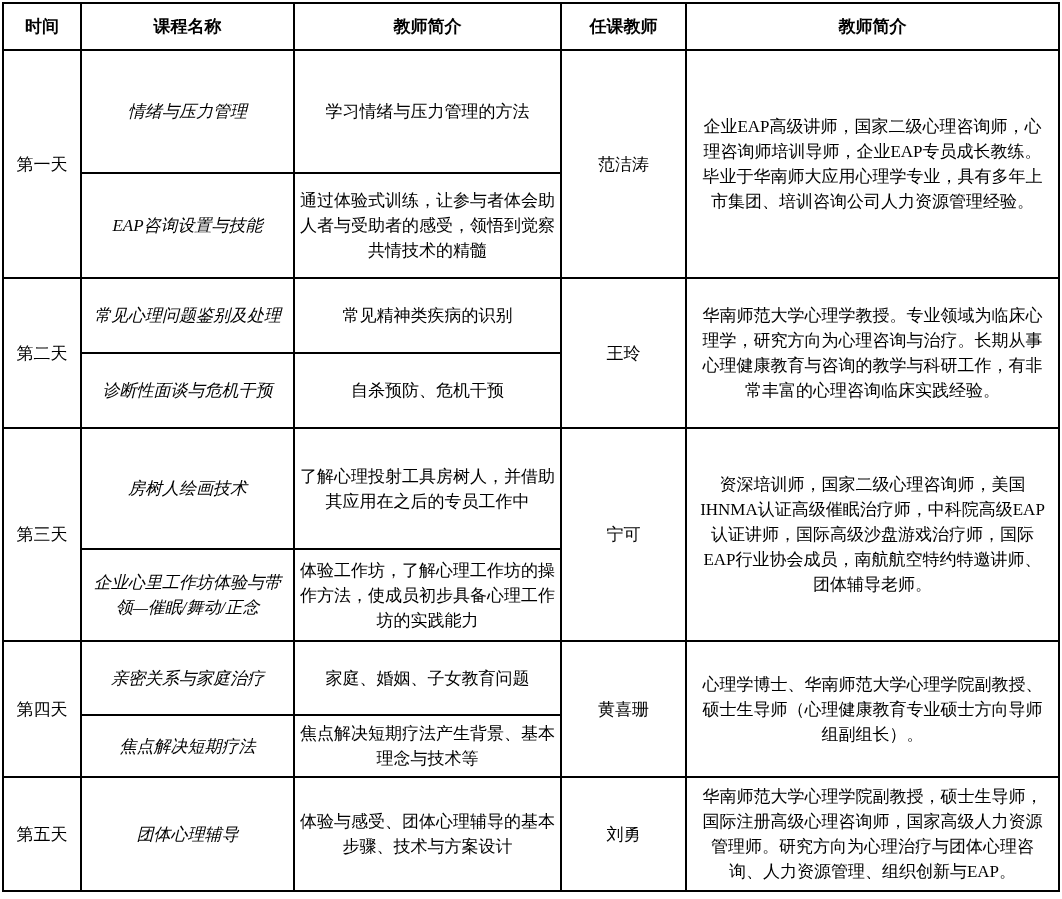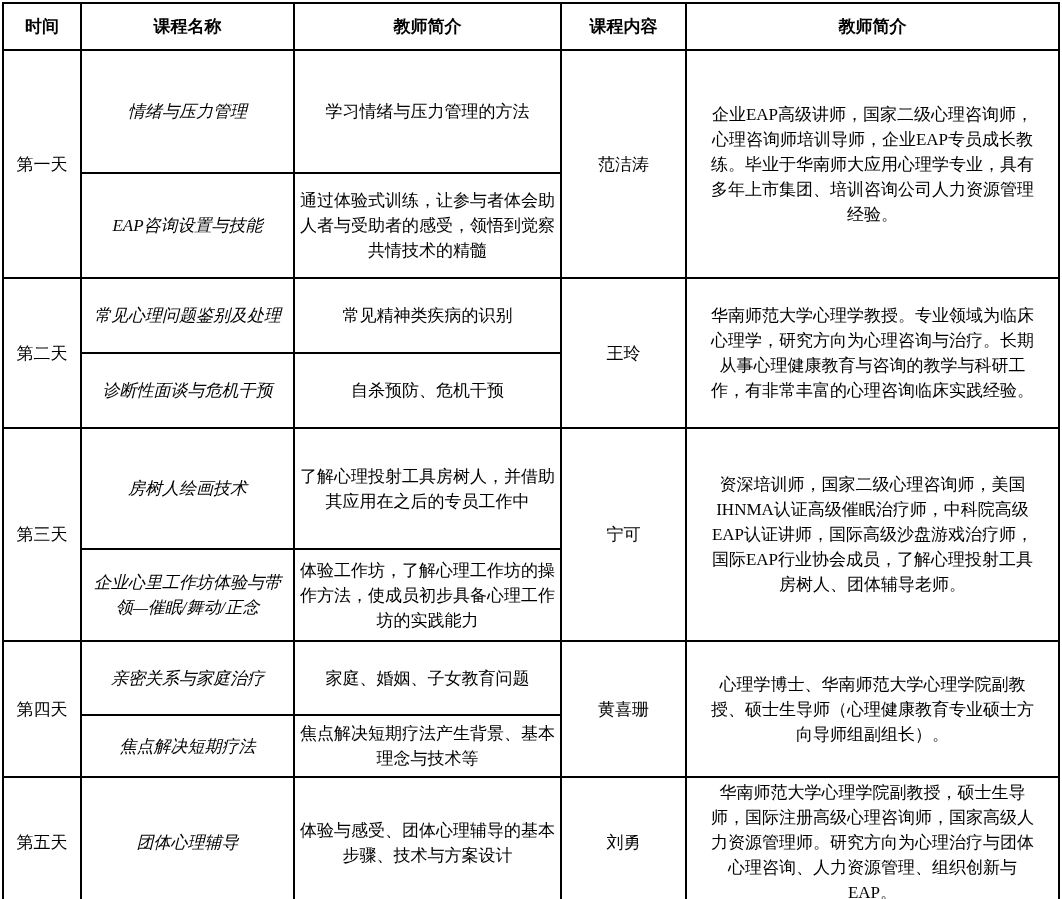--- a/index.html
+++ b/index.html
@@ -38,41 +38,41 @@
     overflow: hidden;
   }
   table.schedule th {
     font-weight: bold;
     padding: 2px 4px;
   }
   td.time-cell   { padding: 14px 4px; margin-left: 36px; }
   td.name-cell   { padding: 2px 8px; font-style: italic; }
   td.content-cell{ padding: 2px 0; }
   td.teacher-cell{ padding: 2px 4px; margin-left: 40px; }
-  td.intro-cell  { padding: 2px 22px; }
+  td.intro-cell  { padding: 2px 10px; }
 </style>
 </head>
 <body>
 
 <div class="page">
   <table class="schedule">
     <colgroup>
       <col style="width:78px">
       <col style="width:213px">
       <col style="width:267px">
       <col style="width:125px">
       <col style="width:373px">
     </colgroup>
 
     <tbody>
         <tr style="height:47px">
       <th>时间</th>
       <th>课程名称</th>
       <th>教师简介</th>
-      <th>课程内容</th>
+      <th>任课教师</th>
       <th>教师简介</th>
     </tr>
 
     <tr style="height:123px">
       <td class="time-cell" rowspan="2">第一天</td>
       <td class="name-cell">情绪与压力管理</td>
       <td class="content-cell">学习情绪与压力管理的方法</td>
       <td class="teacher-cell" rowspan="2">范洁涛</td>
       <td class="intro-cell" rowspan="2">企业EAP高级讲师，国家二级心理咨询师，心理咨询师培训导师，企业EAP专员成长教练。毕业于华南师大应用心理学专业，具有多年上市集团、培训咨询公司人力资源管理经验。</td>
     </tr>
@@ -91,21 +91,21 @@
     <tr style="height:75px">
       <td class="name-cell">诊断性面谈与危机干预</td>
       <td class="content-cell">自杀预防、危机干预</td>
     </tr>
 
     <tr style="height:121px">
       <td class="time-cell" rowspan="2">第三天</td>
       <td class="name-cell">房树人绘画技术</td>
       <td class="content-cell">了解心理投射工具房树人，并借助其应用在之后的专员工作中</td>
       <td class="teacher-cell" rowspan="2">宁可</td>
-      <td class="intro-cell" rowspan="2">资深培训师，国家二级心理咨询师，美国IHNMA认证高级催眠治疗师，中科院高级EAP认证讲师，国际高级沙盘游戏治疗师，国际EAP行业协会成员，了解心理投射工具房树人、团体辅导老师。</td>
+      <td class="intro-cell" rowspan="2">资深培训师，国家二级心理咨询师，美国IHNMA认证高级催眠治疗师，中科院高级EAP认证讲师，国际高级沙盘游戏治疗师，国际EAP行业协会成员，南航航空特约特邀讲师、团体辅导老师。</td>
     </tr>
     <tr style="height:92px">
       <td class="name-cell">企业心里工作坊体验与带领—催眠/舞动/正念</td>
       <td class="content-cell">体验工作坊，了解心理工作坊的操作方法，使成员初步具备心理工作坊的实践能力</td>
     </tr>
 
     <tr style="height:74px">
       <td class="time-cell" rowspan="2">第四天</td>
       <td class="name-cell">亲密关系与家庭治疗</td>
       <td class="content-cell">家庭、婚姻、子女教育问题</td>

